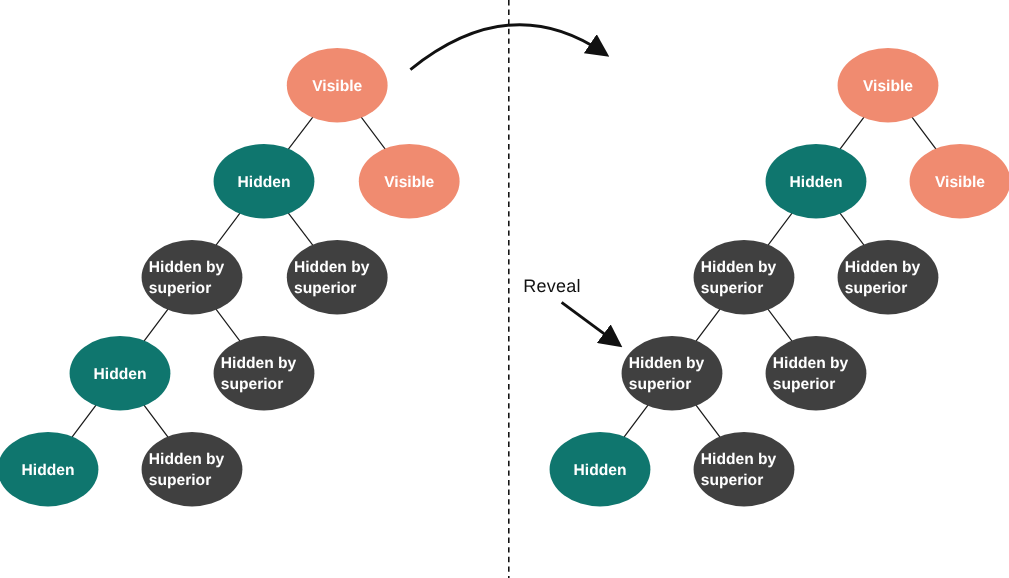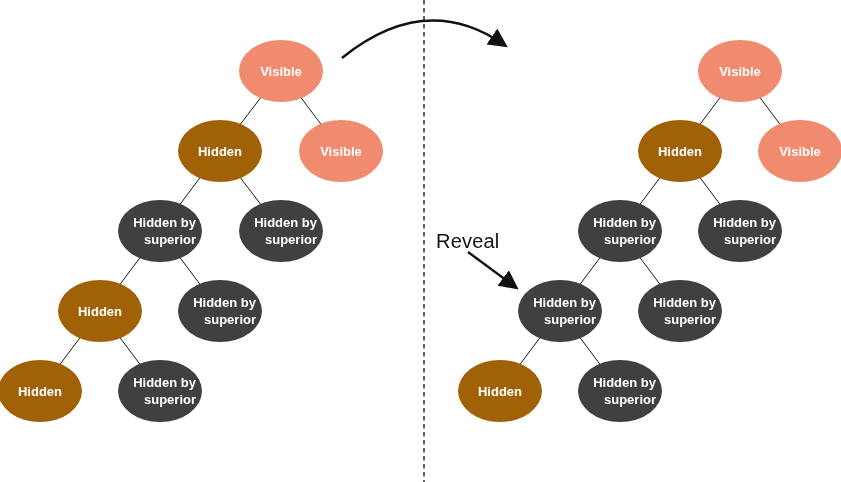--- a/index.html
+++ b/index.html
@@ -22,36 +22,36 @@
   .annotation      { z-index: 4; }
 
   .node {
     position: absolute;
     width: 84px;
     height: 62px;
     border-radius: 50%;
     display: flex;
     align-items: center;
     justify-content: center;
-    text-align: right;
+    text-align: left;
     color: #ffffff;
     font-size: 13px;
     font-weight: bold;
     line-height: 17px;
     padding: 0 6px;
     box-sizing: border-box;
   }
   .node.visible             { background: #F08B70; }
-  .node.hidden              { background: #a16207; }
+  .node.hidden              { background: #0f766e; }
   .node.hidden_by_superior  { background: #404040; }
 
   .annotation {
     position: absolute;
     color: #111111;
-    font-size: 20px;
+    font-size: 15px;
     letter-spacing: 0.2px;
     white-space: nowrap;
   }
   .edge     { stroke: #1a1a1a; stroke-width: 1; }
   .divider  { stroke: #111111; stroke-width: 1.3; stroke-dasharray: 4.5 3.5; }
   .arrow    { stroke: #111111; stroke-width: 2.4; fill: none; }
 </style>
 </head>
 <body>
 

